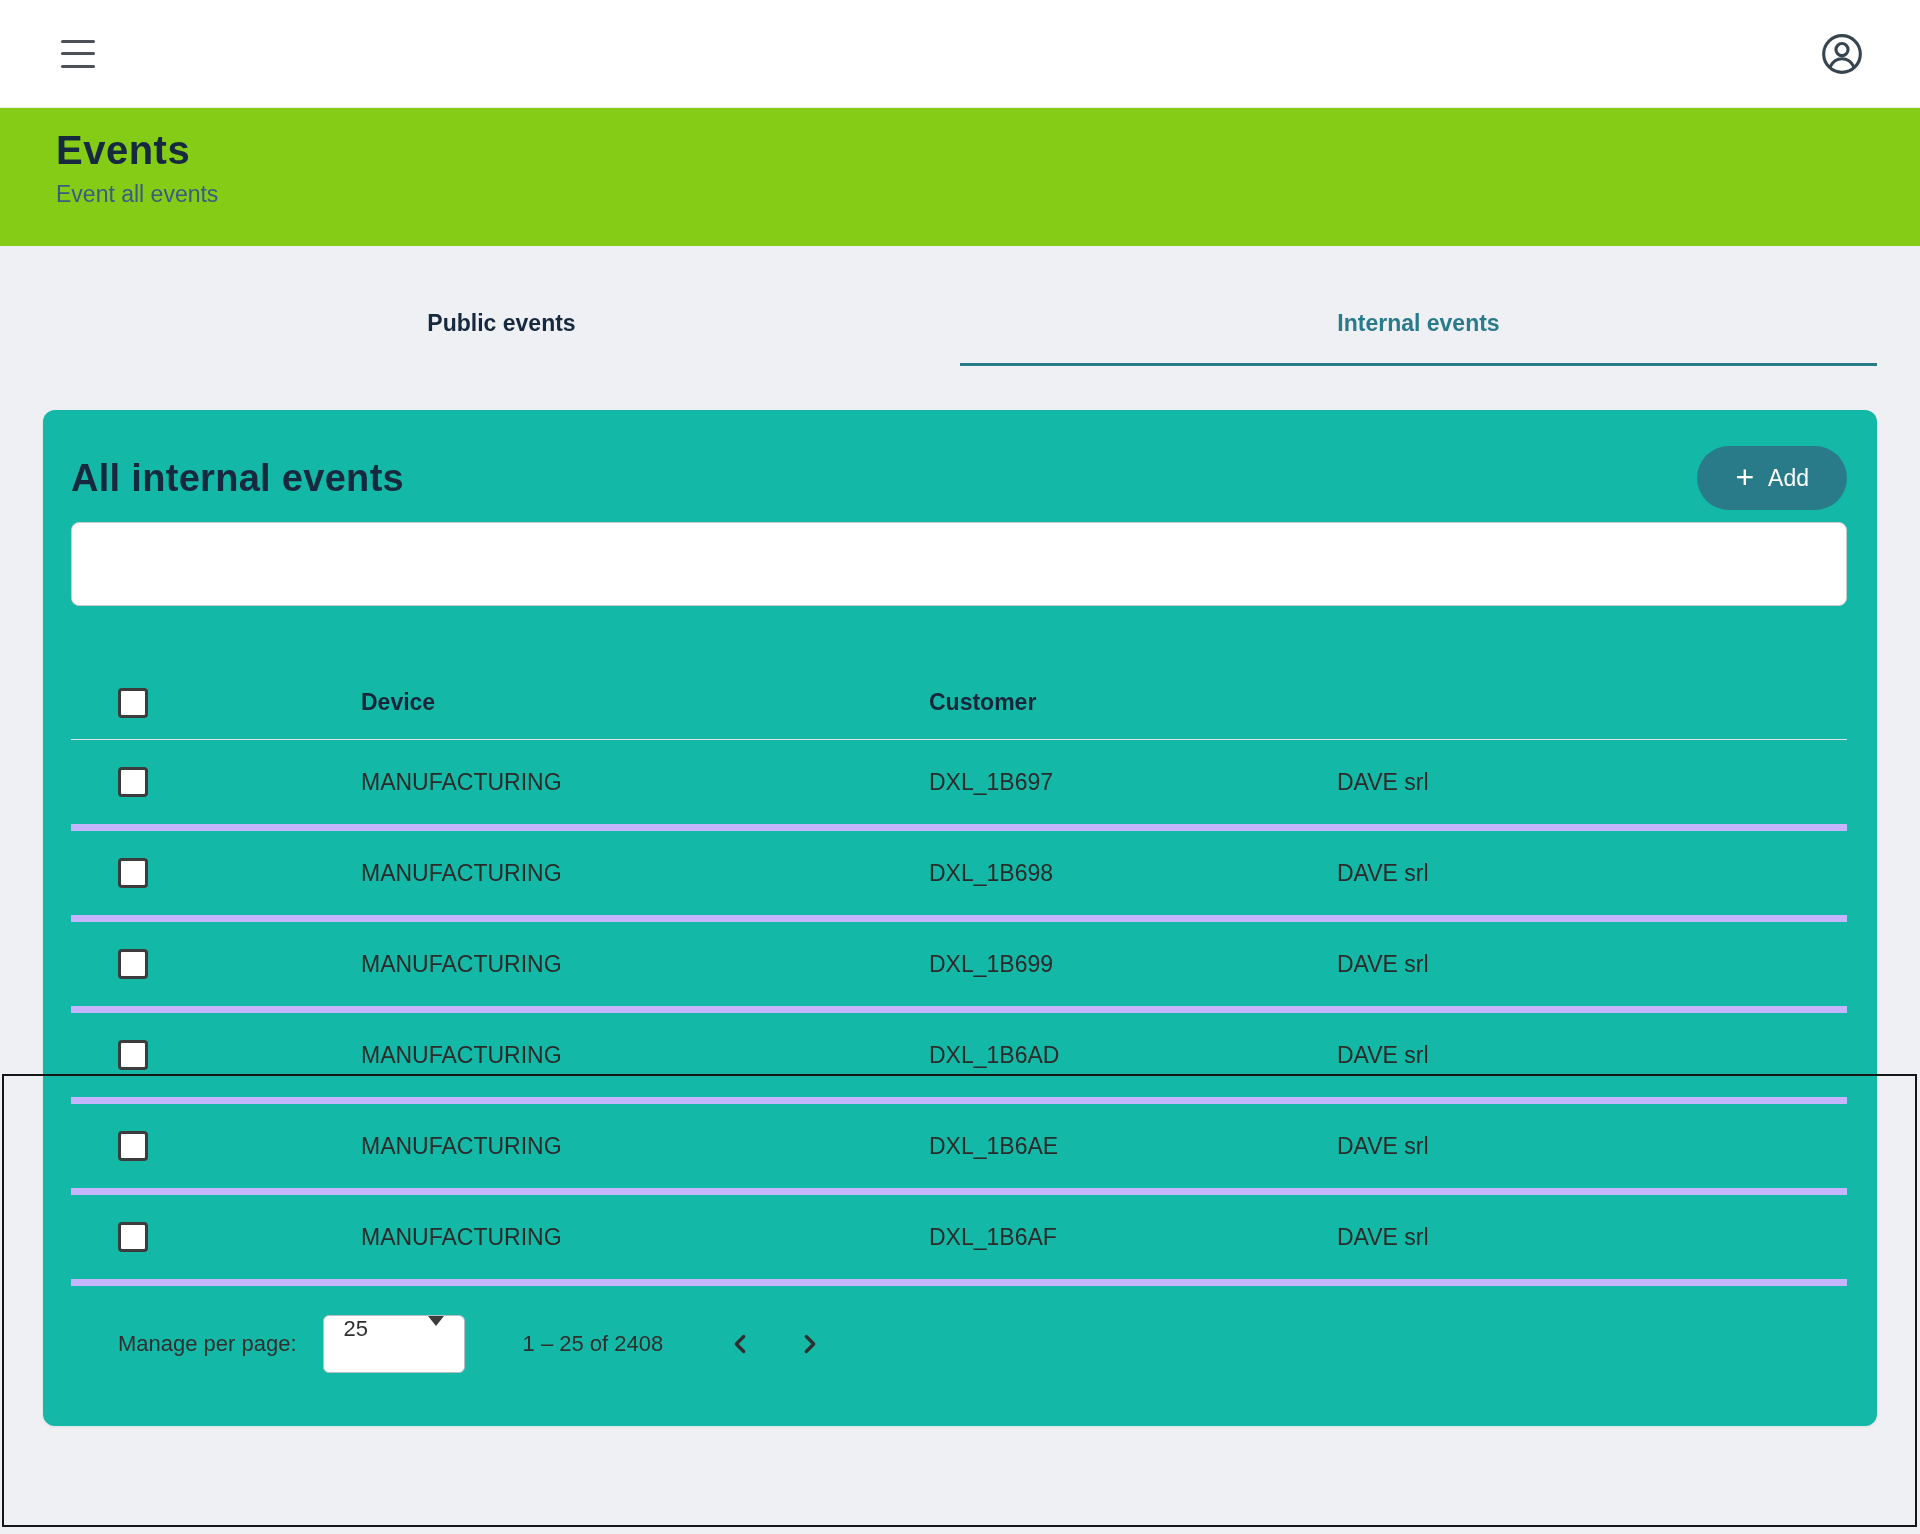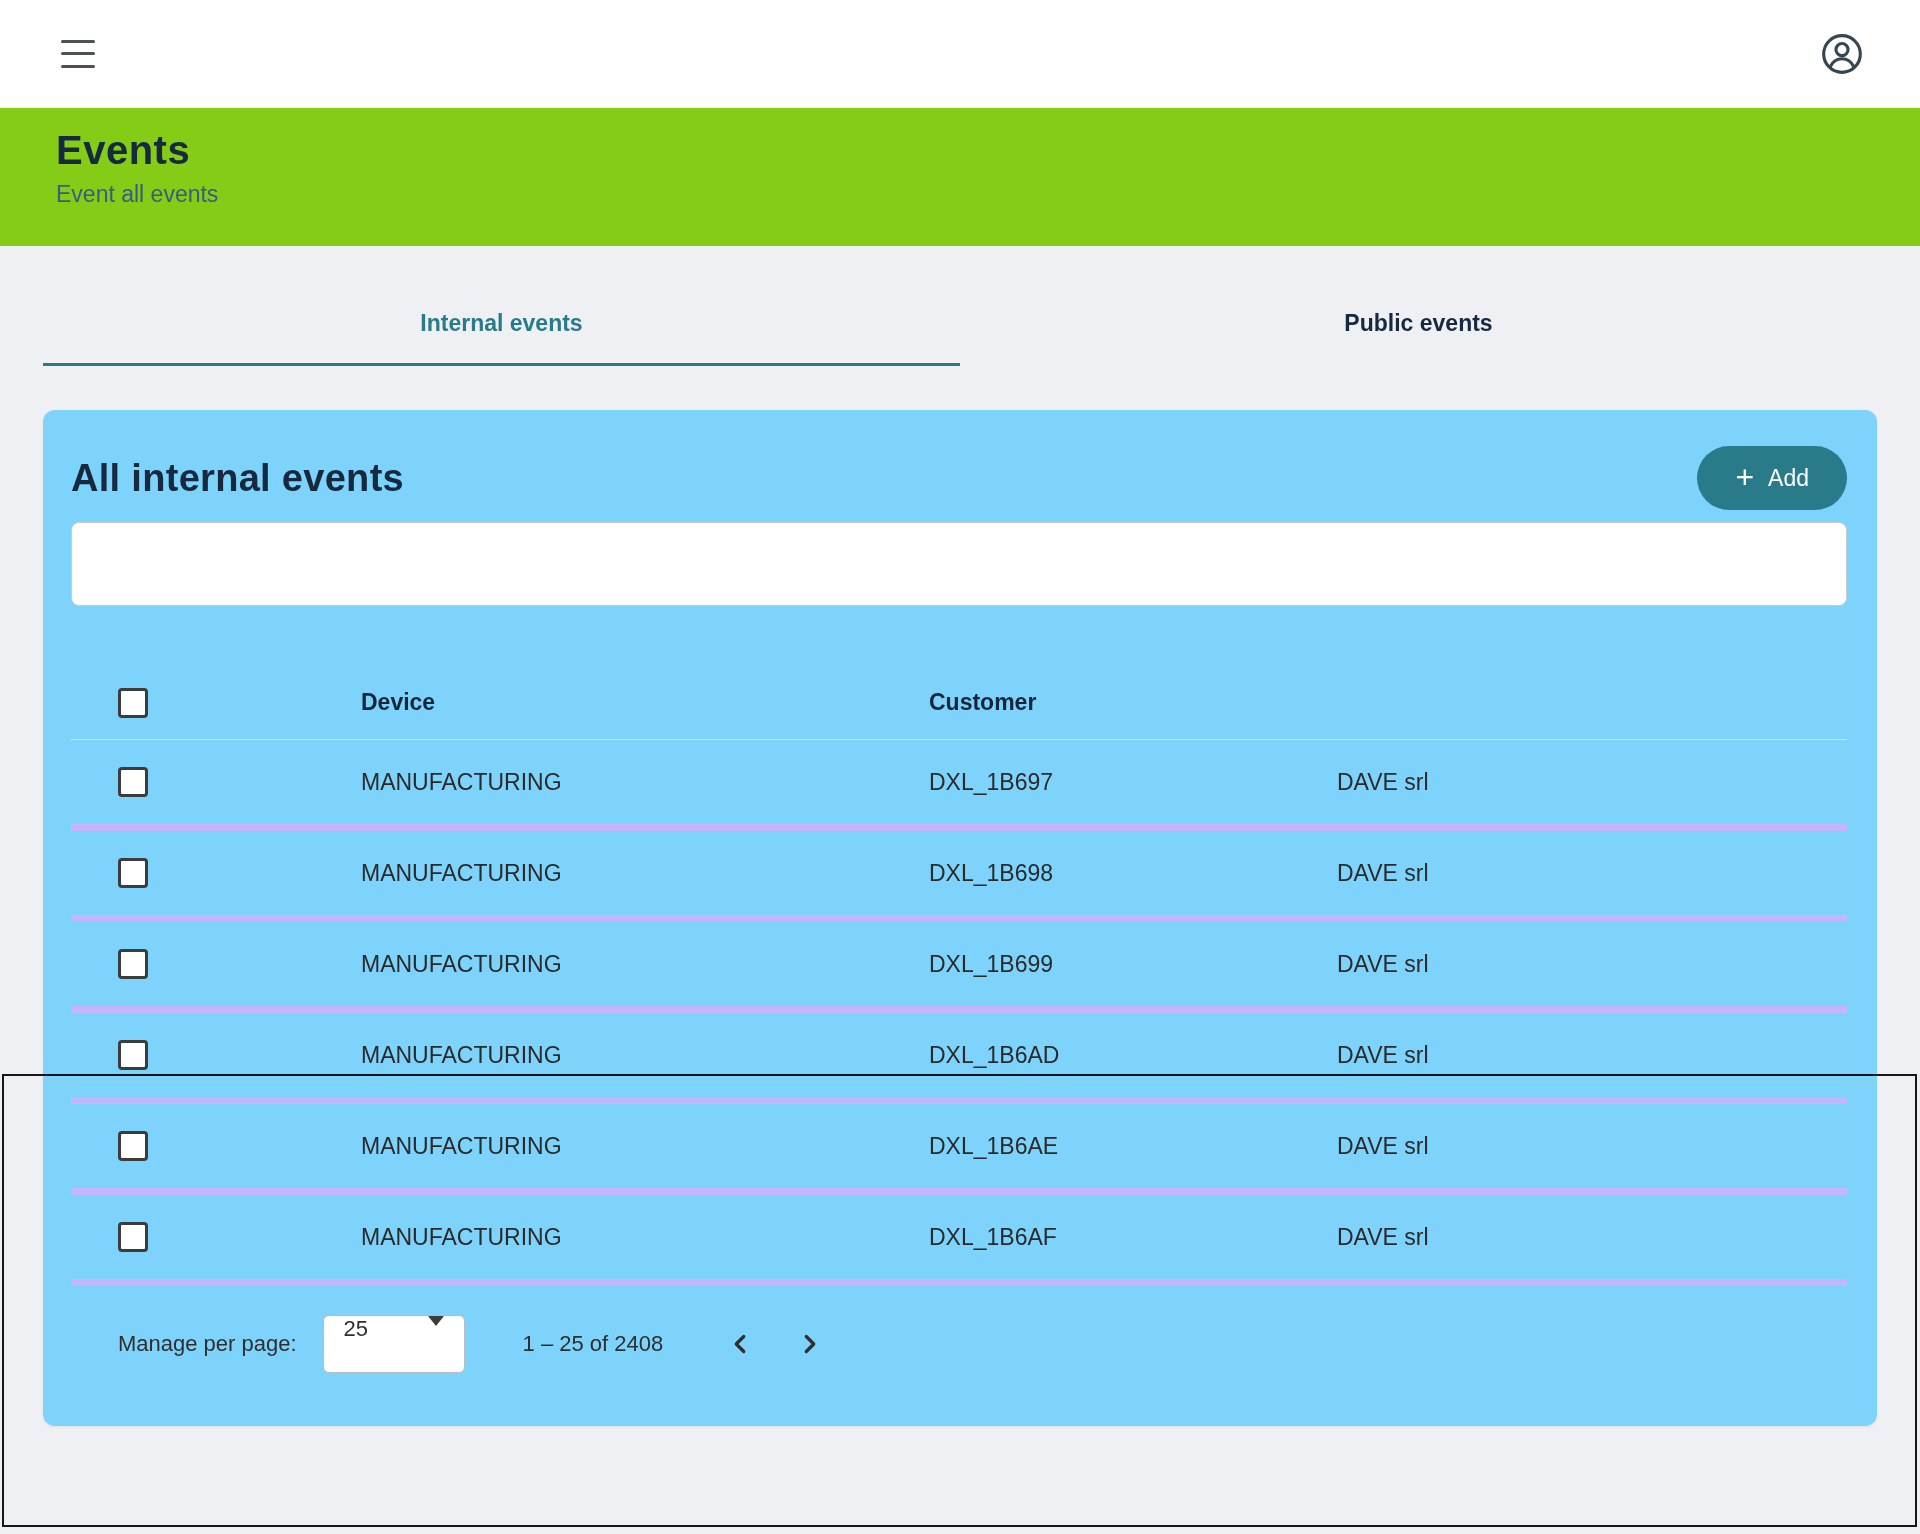--- a/index.html
+++ b/index.html
@@ -37,21 +37,21 @@
   
   .tabs{margin:0 43px;height:120px;display:flex;}
   .tab{
     flex:1;display:flex;align-items:flex-end;justify-content:center;
     padding-bottom:26px;font-size:23px;font-weight:600;color:var(--heading-navy);
     cursor:pointer;border-bottom:3px solid transparent;
   }
   .tab.active{color:var(--accent-teal);border-bottom-color:var(--accent-teal);}
   
   .card{
-    margin:44px 43px 25px;background:#7dd3fc;border-radius:12px;
+    margin:44px 43px 25px;background:#14b8a6;border-radius:12px;
     padding:36px 30px 0 28px;
     box-shadow:0 1px 3px rgba(20,30,40,.07);
   }
   .card-head{display:flex;justify-content:space-between;align-items:center;}
   .card-head h2{margin:0;font-size:38px;font-weight:800;color:var(--heading-navy);letter-spacing:.3px;}
   .add-btn{
     height:64px;padding:0 38px;border:none;border-radius:32px;cursor:pointer;
     background:var(--accent-teal);color:#fff;font-size:23px;
     display:flex;align-items:center;gap:14px;
     font-family:"Liberation Sans",sans-serif;
@@ -120,25 +120,25 @@
     </svg>
   </button>
 </header>
 
 <section class="page-header">
   <h1>Events</h1>
   <div class="page-subtitle">Event all events</div>
 </section>
 
 <nav class="tabs">
+  <div class="tab">
+    <span>Public events</span>
+  </div>
   <div class="tab active">
     <span>Internal events</span>
-  </div>
-  <div class="tab">
-    <span>Public events</span>
   </div>
 </nav>
 
 <div class="card">
   <div class="card-head">
     <h2>All internal events</h2>
     <button class="add-btn">
       <span class="plus">+</span>
       <span>Add</span>
     </button>

